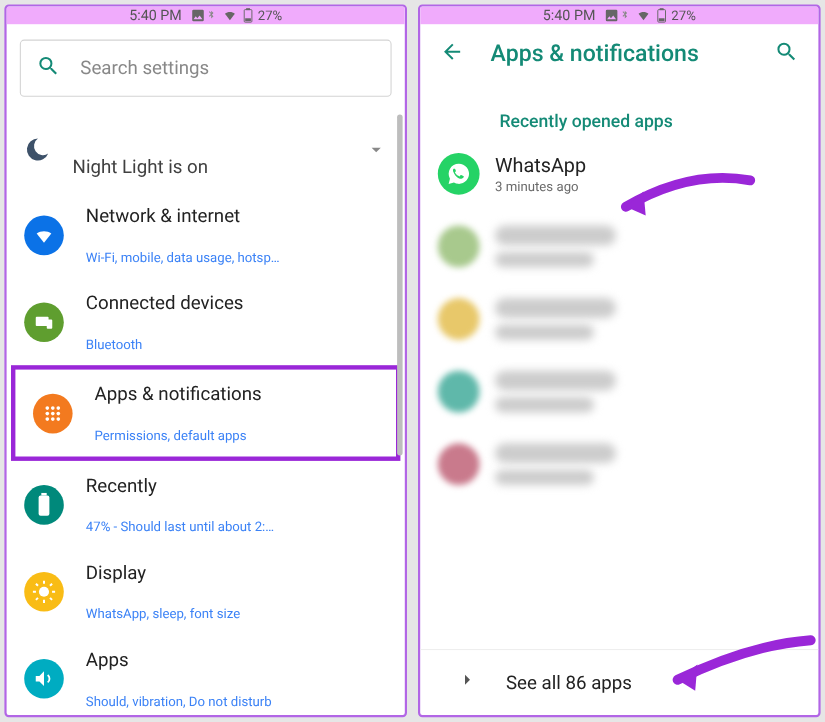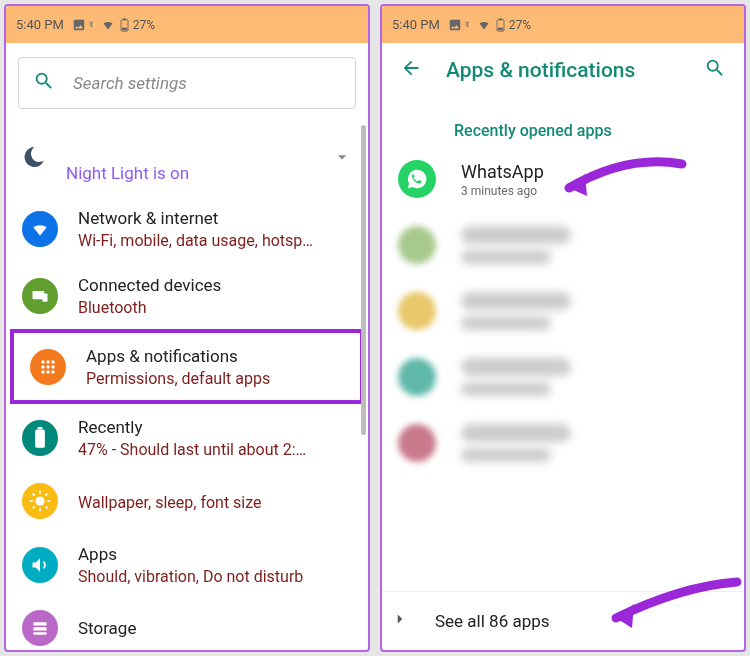--- a/index.html
+++ b/index.html
@@ -17,75 +17,74 @@
     height: 648px;
     background: #fff;
     border: 2px solid #b266e6;
     border-radius: 4px;
     overflow: hidden;
     display: flex;
     flex-direction: column;
     position: relative;
   }
   .statusbar {
-    height: 37px;
-    background: #fdba74;
+    height: 16px;
+    background: #f0abfc;
     display: flex;
     align-items: center;
-    justify-content: flex-start;
+    justify-content: center;
     padding: 0 10px;
     font-size: 13px;
     color: #555;
   }
   .statusbar .left { display: flex; align-items: center; gap: 8px; }
   .statusbar .right { display: flex; align-items: center; gap: 4px; font-size: 12px; }
   .sb-icon { display:inline-flex; align-items:center; }
   
   .search-wrap {
     padding: 14px 12px 12px 12px;
   }
   .search-box {
     border: 1px solid #d4d4d4;
     border-radius: 4px;
     height: 52px;
     display: flex;
     align-items: center;
     padding: 0 14px;
     gap: 18px;
     color: #777;
-    font-style: italic;
   }
   .search-box svg { flex:0 0 auto; }
   .search-ph { font-size: 17px; color:#888; }
   .scroll-area {
     position: relative;
     flex: 1;
     overflow: hidden;
   }
   .scrollbar {
     position:absolute; right:2px; top:4px; width:5px; height:310px;
     background:#bdbdbd; border-radius:3px;
   }
   .row {
     display: flex;
     align-items: center;
     padding: 12px 16px;
     gap: 20px;
   }
   .row .txt { flex:1; min-width:0; }
   .row .title { font-size: 17px; color: #222; line-height:1.3; }
-  .row .sub { font-size: 16px; color: #7f1d1d; margin-top:2px; white-space:nowrap; overflow:hidden; text-overflow:ellipsis; }
+  .row .sub { font-size: 12px; color: #3b82f6; margin-top:19px; white-space:nowrap; overflow:hidden; text-overflow:ellipsis; }
   .icon-circle {
     width: 36px; height: 36px; border-radius: 50%;
     display: flex; align-items: center; justify-content: center;
     flex: 0 0 36px;
   }
   .night { padding: 14px 16px 12px 16px; display:flex; align-items:center; gap:20px; }
   .night .moon { color:#4a5a72; }
-  .night .nl { flex:1; font-size:17px; color:#8b5cf6;margin-top:28px; }
+  .night .nl { flex:1; font-size:17px; color:#404040;margin-top:28px; }
   .highlight-box {
     border: 4px solid #9a27d8;
     margin: 0 4px;
   }
   .cut-bottom { padding-bottom:0; }
   
   .appbar {
     height: 54px;
     display:flex;
     align-items:center;
@@ -93,37 +92,37 @@
     gap: 14px;
   }
   .appbar .back { padding:10px; color:#148a76; }
   .appbar .title { flex:1; font-size:21px; font-weight:500; color:#148a76; }
   .appbar .search { padding:10px; color:#148a76; }
   .section-h {
     color:#148a76; font-weight:500; font-size:16px;
     padding: 24px 20px 6px 72px;
   }
   .app-row {
-    display:flex; align-items:center; padding:14px 16px; gap:25px;
+    display:flex; align-items:center; padding:14px 16px; gap:14px;
   }
   .app-icon {
     width:38px; height:38px; border-radius:50%; flex:0 0 38px;
     display:flex; align-items:center; justify-content:center;
   }
   .app-row .title { font-size:18px; color:#222; }
   .app-row .sub { font-size:12px; color:#6a6a6a; margin-top:2px; }
   .blur .title, .blur .sub {
     background:#ccc; color:transparent; border-radius:10px; filter:blur(4px);
   }
   .blur .title { width:110px; height:18px; }
   .blur .sub { width:90px; height:14px; margin-top:6px; }
   .blur .app-icon { filter:blur(3px); }
   .see-all {
     display:flex; align-items:center; gap:26px;
-    padding:18px 16px 18px 9px;
+    padding:18px 16px 18px 34px;
     border-top:1px solid #eee;
     font-size:17px; color:#222;
   }
   .see-all .chev { color:#555; }
   .arrow {
     position:absolute; pointer-events:none;
   }
   .arrow svg { display:block; }
 </style>
 </head>
@@ -259,21 +258,22 @@
               <line x1="1" y1="12" x2="4" y2="12"></line>
               <line x1="20" y1="12" x2="23" y2="12"></line>
               <line x1="4" y1="4" x2="6" y2="6"></line>
               <line x1="18" y1="18" x2="20" y2="20"></line>
               <line x1="4" y1="20" x2="6" y2="18"></line>
               <line x1="18" y1="6" x2="20" y2="4"></line>
             </g>
           </svg>
       </div>
       <div class="txt">
-        <div class="sub">Wallpaper, sleep, font size</div>
+        <div class="title">Display</div>
+        <div class="sub">WhatsApp, sleep, font size</div>
       </div>
     </div>
 
     <div class="row">
       <div class="icon-circle" style="background:#00acc1">
         <svg width="20" height="20" viewBox="0 0 24 24" fill="#fff">
             <path d="M3 9v6h4l5 5V4L7 9H3z"></path>
             <path d="M16 8a5 5 0 0 1 0 8" stroke="#fff" stroke-width="2" fill="none"></path>
           </svg>
       </div>

